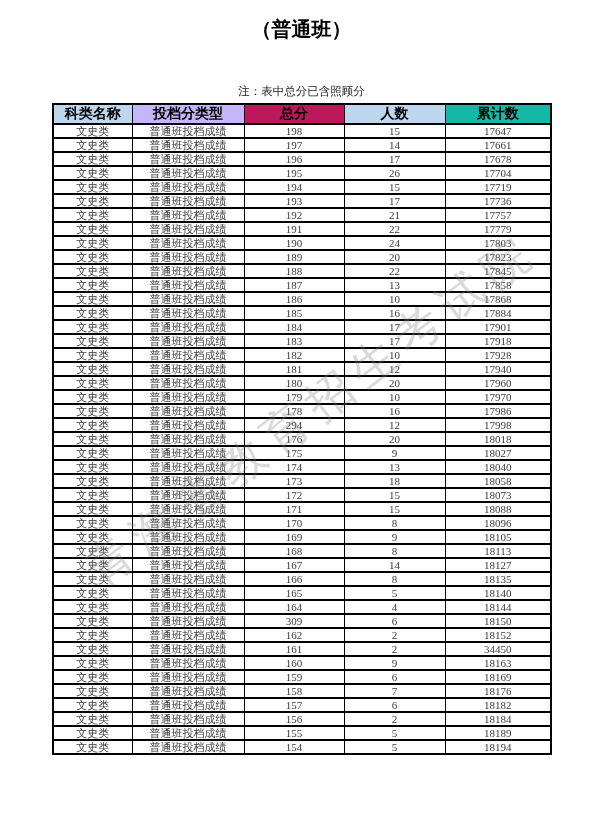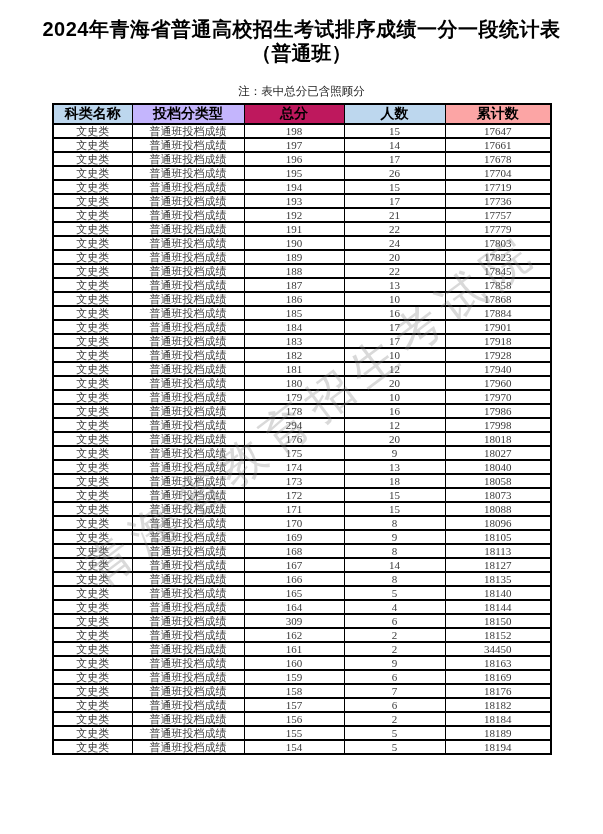--- a/index.html
+++ b/index.html
@@ -110,41 +110,40 @@
     color: #2e2e2e;
     font-family: "Liberation Serif", serif;
   }
 </style>
 </head>
 <body>
 
 <div class="page">
 
   <div class="title-block">
-    <div class="title-line1">2024年青海省普通高校招生考试排序成绩一分一段统计表</div>
     <div class="title-line2">（普通班）</div>
   </div>
 
   <div class="note">注：表中总分已含照顾分</div>
 
   <table class="score-table">
     <colgroup>
       <col class="c1">
         <col class="c2">
         <col class="c3">
         <col class="c4">
         <col class="c5">
     </colgroup>
     <thead>
       <tr id="header-row">
           <th style="background: rgb(189, 215, 238);">科类名称</th>
           <th style="background: #c4b5fd;">投档分类型</th>
           <th style="background: #be185d;">总分</th>
           <th style="background: rgb(189, 215, 238);">人数</th>
-          <th style="background: #fca5a5;">累计数</th>
+          <th style="background: #14b8a6;">累计数</th>
         </tr>
     </thead>
     <tbody id="table-body">
         <tr>
           <td>文史类</td>
           <td>普通班投档成绩</td>
           <td>198</td>
           <td>15</td>
           <td>17647</td>
         </tr>

